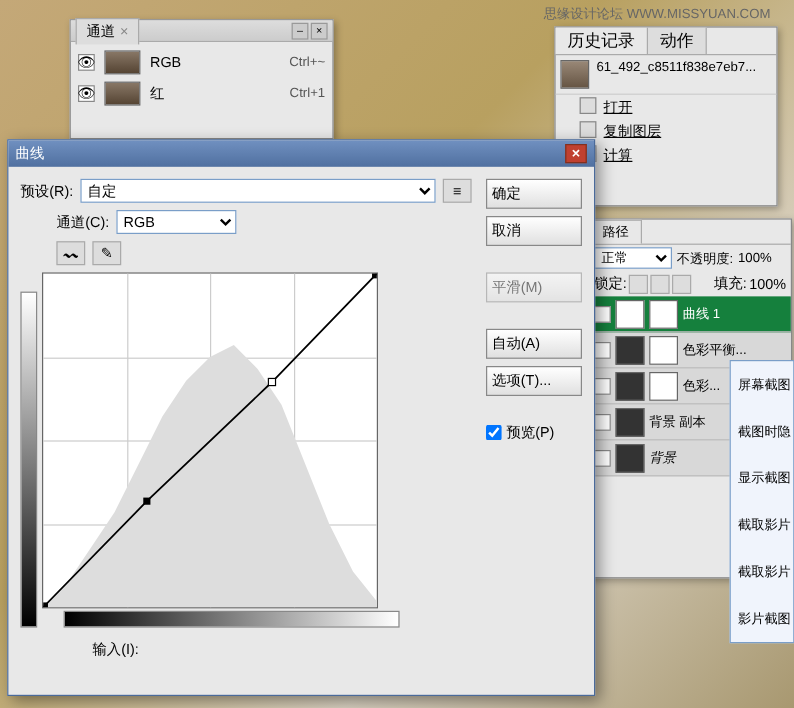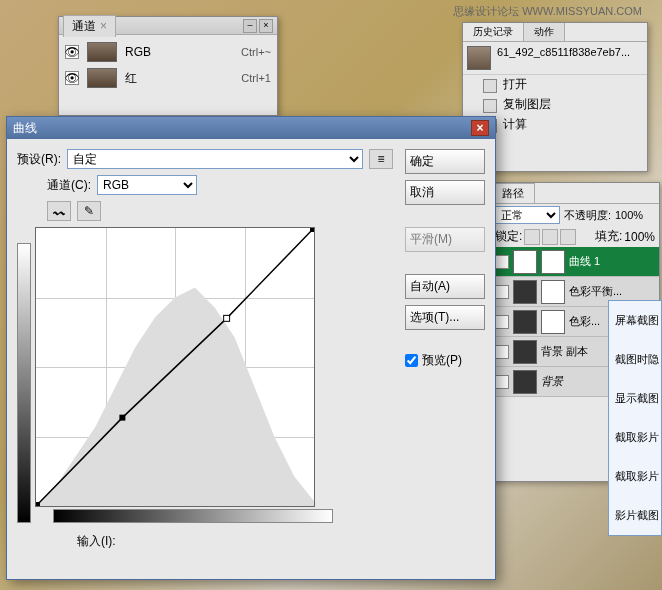--- a/index.html
+++ b/index.html
@@ -17,26 +17,26 @@
 .tab-close { margin-left: 4px; color: #888; }
 .chan-list { padding: 4px 0; }
 .chan-row { display: flex; align-items: center; padding: 2px 6px; height: 26px; }
 .chan-eye { width: 14px; height: 14px; border: 1px solid #888; background: #fff; margin-right: 8px; display: flex; align-items: center; justify-content: center; }
 .chan-thumb { width: 30px; height: 20px; background: linear-gradient(#876, #543); border: 1px solid #666; margin-right: 8px; }
 .chan-name { flex: 1; }
 .chan-shortcut { color: #555; font-size: 11px; }
 
 .history-panel { left: 462px; top: 22px; width: 186px; height: 150px; }
 .hist-tabs { display: flex; border-bottom: 1px solid #aaa; }
-.hist-tab { padding: 2px 10px; background: #ddd; border-right: 1px solid #aaa; font-size: 10px; }
+.hist-tab { padding: 2px 10px; background: #ddd; border-right: 1px solid #aaa; font-size: 14px; }
 .hist-tab.active { background: #e8e8e8; }
 .hist-top { display: flex; align-items: flex-start; padding: 4px; border-bottom: 1px solid #ccc; }
 .hist-thumb { width: 24px; height: 24px; background: linear-gradient(#987, #654); border: 1px solid #666; margin-right: 6px; }
 .hist-filename { font-size: 11px; overflow: hidden; text-overflow: ellipsis; white-space: nowrap; }
-.hist-item { display: flex; align-items: flex-end; padding: 2px 20px; height: 20px; }
+.hist-item { display: flex; align-items: flex-start; padding: 2px 20px; height: 20px; text-decoration: underline; }
 .hist-icon { width: 14px; height: 14px; background: #ddd; border: 1px solid #888; margin-right: 6px; }
 
 .layers-panel { left: 490px; top: 182px; width: 170px; height: 300px; }
 .layer-tabs { display: flex; border-bottom: 1px solid #aaa; }
 .layer-tab { padding: 2px 10px; font-size: 11px; }
 .layer-tab.active { background: #e8e8e8; border: 1px solid #aaa; border-bottom: none; }
 .layer-opts { display: flex; align-items: center; padding: 2px 4px; gap: 4px; }
 .layer-opts select { font-size: 11px; flex: 1; }
 .opacity-lbl { font-size: 11px; }
 .opacity-val { width: 40px; font-size: 11px; }

